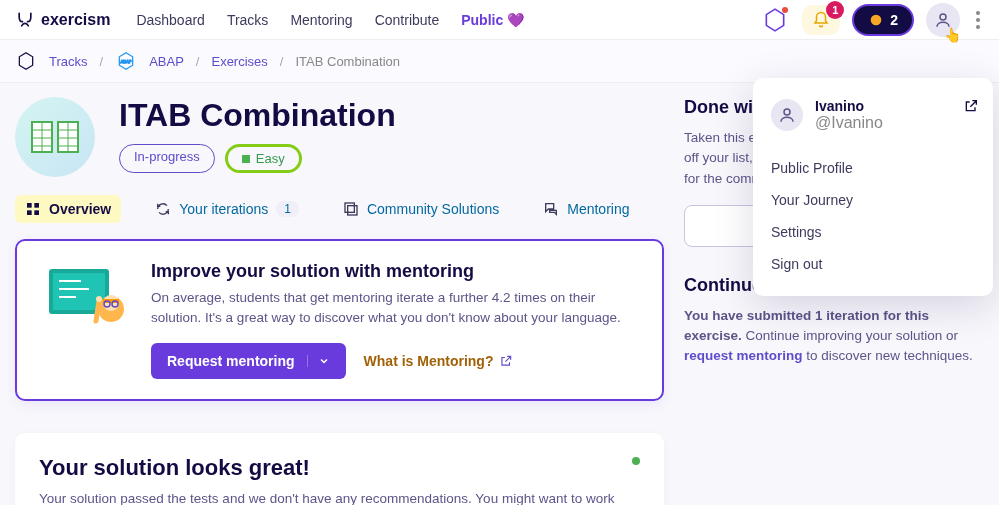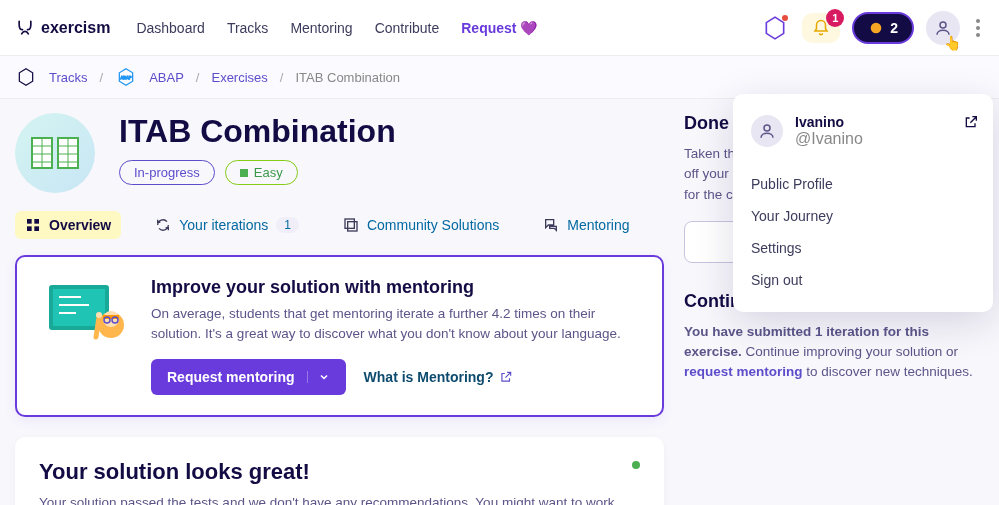--- a/index.html
+++ b/index.html
@@ -1,18 +1,18 @@
 <!DOCTYPE html>
 <html><head>
 <meta charset="utf-8">
 <style>
 * { margin: 0; padding: 0; box-sizing: border-box; font-family: -apple-system, BlinkMacSystemFont, 'Segoe UI', sans-serif; }
 body { background: #f8f7fc; color: #130b43; width: 999px; height: 505px; overflow: hidden; }
 
-.topbar { height: 56px; background: #fff; display: flex; align-items: center; padding: 0 15px; border-bottom: 1px solid #eee; }
+.topbar { height: 40px; background: #fff; display: flex; align-items: center; padding: 0 15px; border-bottom: 1px solid #eee; }
 .logo { display: flex; align-items: center; font-weight: 700; font-size: 16px; gap: 6px; }
 .logo-icon { width: 20px; height: 20px; }
 .nav { display: flex; gap: 22px; margin-left: 26px; font-size: 14px; font-weight: 500; color: #3d3b5c; }
 .nav-item { cursor: pointer; }
 .donate { color: #6a3bdc; font-weight: 600; }
 .topbar-right { margin-left: auto; display: flex; align-items: center; gap: 12px; }
 .hex-icon { width: 30px; height: 30px; display:flex; align-items:center; justify-content:center; position:relative; cursor:pointer; }
 .dot { position:absolute; top:2px; right:2px; width:6px; height:6px; background:#e74c3c; border-radius:50%; }
 .bell-wrap { background:#fff8e1; border-radius:10px; padding:6px 10px; position:relative; cursor:pointer; }
 .bell-badge { position:absolute; top:-4px; right:-4px; background:#d81b60; color:#fff; width:18px; height:18px; border-radius:50%; font-size:11px; font-weight:700; display:flex; align-items:center; justify-content:center; }
@@ -31,49 +31,49 @@
 .main { display:flex; gap:20px; padding:14px 15px; position:relative; }
 .left-col { flex:1; }
 .right-col { width:300px; }
 
 .exercise-header { display:flex; gap:24px; align-items:flex-start; margin-bottom:18px; }
 .ex-icon { width:80px; height:80px; border-radius:50%; background:linear-gradient(135deg,#d4f4f1,#c8e6f5); display:flex; align-items:center; justify-content:center; font-size:32px; }
 .ex-title { font-size:32px; font-weight:800; color:#130b43; margin-bottom:10px; }
 .pills { display:flex; gap:10px; }
 .pill { border-radius:20px; padding:4px 14px; font-size:13px; font-weight:500; }
 .pill-progress { border:1px solid #5c4dcb; color:#5c4dcb; }
-.pill-easy { border:1px solid #84cc16; color:#3a9a4c; display:flex; align-items:center; gap:6px; }
+.pill-easy { border:3px solid #84cc16; color:#3a9a4c; display:flex; align-items:center; gap:6px; }
 .pill-easy::before { content:''; width:8px; height:8px; background:#4caf50; }
 
 .tabs { display:flex; gap:24px; align-items:center; margin-bottom:16px; font-size:14px; }
 .tab { display:flex; align-items:center; gap:8px; cursor:pointer; color:#0369a1; padding:6px 10px; border-radius:6px; }
 .tab.active { background:#fef9c3; font-weight:700; color:#130b43; }
 .tab-count { background:#f0eef8; border-radius:10px; padding:1px 8px; font-size:12px; }
 
-.mentor-card { border:2px solid #6a3bdc; border-radius:10px; background:#fff; padding:20px 24px; display:flex; gap:20px; margin-bottom:20px; box-shadow:0 4px 12px rgba(106,59,220,0.08); }
+.mentor-card { border:2px solid #6a3bdc; border-radius:10px; background:#fff; padding:20px 24px; display:flex; gap:20px; margin-bottom:32px; box-shadow:0 4px 12px rgba(106,59,220,0.08); }
 .mentor-img { width:90px; height:75px; flex-shrink:0; display:flex; align-items:center; justify-content:center; }
 .mentor-title { font-size:18px; font-weight:700; margin-bottom:6px; }
 .mentor-desc { font-size:13.5px; color:#5c5589; line-height:1.5; margin-bottom:14px; }
 .mentor-actions { display:flex; align-items:center; gap:18px; }
 .btn-request { background:#6a3bdc; color:#fff; border-radius:6px; padding:10px 16px; font-weight:600; font-size:14px; display:flex; align-items:center; cursor:pointer; }
 .btn-request-chev { border-left:1px solid rgba(255,255,255,0.3); margin-left:12px; padding-left:10px; }
-.link-what { color:#0c4a6e; font-weight:600; font-size:14px; cursor:pointer; display:flex; align-items:center; gap:6px; }
+.link-what { color:#a16207; font-weight:600; font-size:14px; cursor:pointer; display:flex; align-items:center; gap:6px; }
 
 .solution-card { background:#fff; border-radius:10px; padding:22px 24px; box-shadow:0 2px 8px rgba(0,0,0,0.04); position:relative; }
 .sol-dot { position:absolute; top:24px; right:24px; width:8px; height:8px; background:#4caf50; border-radius:50%; }
 .sol-title { font-size:22px; font-weight:800; margin-bottom:8px; }
 .sol-desc { font-size:13.5px; color:#5c5589; line-height:1.5; }
 
 .panel-title { font-size:18px; font-weight:800; margin-bottom:10px; }
 .panel-desc { font-size:13.5px; color:#5c5589; line-height:1.5; margin-bottom:16px; }
 .btn-outline { border:1.5px solid #c8c4e0; border-radius:8px; padding:12px; width:100%; background:#fff; font-weight:600; font-size:14px; display:flex; align-items:center; justify-content:center; gap:8px; cursor:pointer; color:#130b43; }
 .right-section { margin-bottom:28px; }
 .inline-link { color:#5c4dcb; font-weight:600; cursor:pointer; }
 
-.dropdown { position:absolute; top:-5px; right:6px; width:260px; background:#fff; border-radius:10px; box-shadow:0 10px 40px rgba(20,10,60,0.15); padding:16px 0; z-index:100; }
+.dropdown { position:absolute; top:-5px; right:6px; width:240px; background:#fff; border-radius:10px; box-shadow:0 10px 40px rgba(20,10,60,0.15); padding:16px 0; z-index:100; }
 .dd-header { display:flex; align-items:center; gap:12px; padding:4px 18px 14px; position:relative; }
 .dd-avatar { width:32px; height:32px; background:#e8e6f2; border-radius:50%; display:flex; align-items:center; justify-content:center; }
 .dd-name { font-weight:700; font-size:14px; }
 .dd-handle { font-size:16px; color:#888; }
 .dd-ext { position:absolute; top:4px; right:14px; cursor:pointer; }
 .dd-items { padding-top:6px; }
 .dd-item { padding:8px 18px; font-size:14px; color:#3d3b5c; cursor:pointer; }
 
 svg { display:block; }
 </style>
@@ -85,21 +85,21 @@
     <svg class="logo-icon" viewBox="0 0 24 24" fill="none" stroke="#130b43" stroke-width="2">
         <path d="M5 4v4c0 4 2 6 4 6M19 4v4c0 4-2 6-4 6M8 19c1-2 3-3 4-3s3 1 4 3" stroke-linecap="round"></path>
       </svg>
     <span>exercism</span>
   </div>
   <div class="nav">
     <span class="nav-item">Dashboard</span>
     <span class="nav-item">Tracks</span>
     <span class="nav-item">Mentoring</span>
     <span class="nav-item">Contribute</span>
-    <span class="nav-item donate">Request 💜</span>
+    <span class="nav-item donate">Public 💜</span>
   </div>
   <div class="topbar-right">
     <div class="hex-icon">
       <svg width="26" height="26" viewBox="0 0 24 24" fill="none" stroke="#6a3bdc" stroke-width="1.5">
           <path d="M12 2l8 5v10l-8 5-8-5V7l8-5z"></path>
         </svg>
       <span class="dot"></span>
     </div>
     <div class="bell-wrap">
       <svg width="18" height="18" viewBox="0 0 24 24" fill="none" stroke="#e6a800" stroke-width="2">

